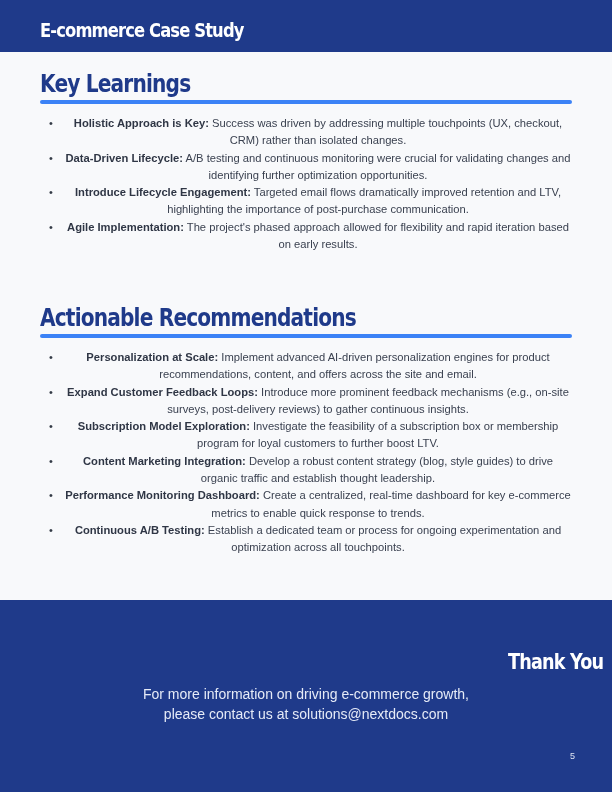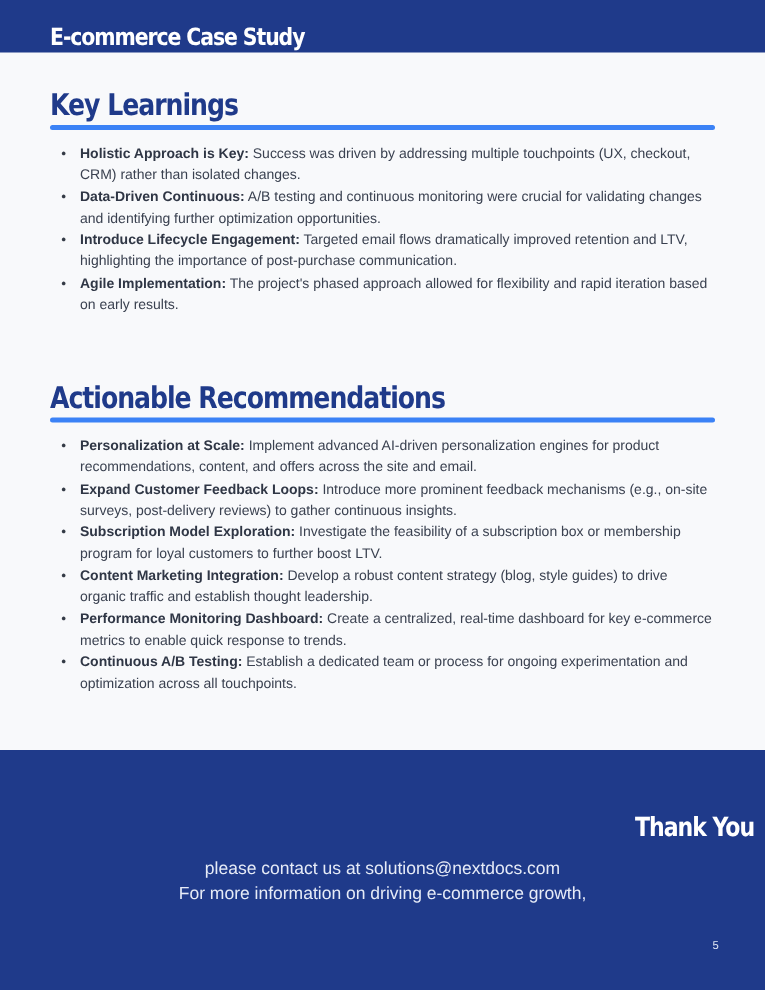--- a/index.html
+++ b/index.html
@@ -1,22 +1,22 @@
 <!DOCTYPE html>
 <html><head>
   <meta charset="utf-8">
   <style>
     * { box-sizing: border-box; margin: 0; padding: 0; }
     html, body { width: 612px; height: 792px; overflow: hidden; }
     body { background: #f8f9fb; font-family: "Liberation Sans", sans-serif; color: #333a45; position: relative; }
-    .header { position: absolute; left: 0; top: 0; width: 612px; height: 42px; background: #1f3a8a; }
+    .header { position: absolute; left: 0; top: 0; width: 612px; height: 52px; background: #1f3a8a; }
     .header-title { position: absolute; left: 40px; top: 19px; color: #ffffff; font-family: "DejaVu Sans", sans-serif; font-weight: bold; font-size: 19px; letter-spacing: -1px; transform: scaleX(0.86); transform-origin: left center; }
     .section-title { position: absolute; left: 40px; color: #1f3a8a; font-family: "DejaVu Sans", sans-serif; font-weight: bold; font-size: 24px; letter-spacing: -1px; transform: scaleX(0.84); transform-origin: left center; white-space: nowrap; }
     .rule { position: absolute; left: 40px; width: 532px; height: 4px; background: #3b82f6; border-radius: 2px; }
-    ul.list { position: absolute; left: 48px; width: 524px; list-style: none; }
+    ul.list { position: absolute; left: 48px; width: 524px; list-style: none; text-align: center; }
     ul.list li { position: relative; padding-left: 16px; font-size: 11.2px; line-height: 17.3px; color: #3a4150; }
     ul.list li::before { content: "•"; position: absolute; left: 1px; top: 0; color: #333a45; font-size: 11px; }
     ul.list li b { font-weight: bold; color: #2f3645; }
     .footer { position: absolute; left: 0; top: 600px; width: 612px; height: 192px; background: #1f3a8a; }
     .thanks { position: absolute; left: 0; top: 50px; width: 612px; text-align: right; color: #ffffff; font-family: "DejaVu Sans", sans-serif; font-weight: bold; font-size: 21px; letter-spacing: -1px; }
     .thanks span { display: inline-block; transform: scaleX(0.84); }
     .contact { position: absolute; left: 0; top: 84px; width: 612px; text-align: center; color: #e6ebf7; font-size: 14px; line-height: 20px; }
     .page-num { position: absolute; left: 570px; top: 151px; color: #dfe5f3; font-size: 9px; }
   </style>
 </head>
@@ -24,37 +24,37 @@
 
 <div class="header">
   <div class="header-title">E-commerce Case Study</div>
 </div>
 
 <div class="section-title" style="top:70px;">Key Learnings</div>
 <div class="rule" style="top:100px;"></div>
 
 <ul class="list" style="top:115px;">
   <li><b>Holistic Approach is Key:</b><span> Success was driven by addressing multiple touchpoints (UX, checkout, CRM) rather than isolated changes.</span></li>
-  <li><b>Data-Driven Continuous:</b><span> A/B testing and continuous monitoring were crucial for validating changes and identifying further optimization opportunities.</span></li>
+  <li><b>Data-Driven Lifecycle:</b><span> A/B testing and continuous monitoring were crucial for validating changes and identifying further optimization opportunities.</span></li>
   <li><b>Introduce Lifecycle Engagement:</b><span> Targeted email flows dramatically improved retention and LTV, highlighting the importance of post-purchase communication.</span></li>
   <li><b>Agile Implementation:</b><span> The project's phased approach allowed for flexibility and rapid iteration based on early results.</span></li>
 </ul>
 
 <div class="section-title" style="top:304px;">Actionable Recommendations</div>
 <div class="rule" style="top:334px;"></div>
 
 <ul class="list" style="top:349px;">
   <li><b>Personalization at Scale:</b><span> Implement advanced AI-driven personalization engines for product recommendations, content, and offers across the site and email.</span></li>
   <li><b>Expand Customer Feedback Loops:</b><span> Introduce more prominent feedback mechanisms (e.g., on-site surveys, post-delivery reviews) to gather continuous insights.</span></li>
   <li><b>Subscription Model Exploration:</b><span> Investigate the feasibility of a subscription box or membership program for loyal customers to further boost LTV.</span></li>
   <li><b>Content Marketing Integration:</b><span> Develop a robust content strategy (blog, style guides) to drive organic traffic and establish thought leadership.</span></li>
   <li><b>Performance Monitoring Dashboard:</b><span> Create a centralized, real-time dashboard for key e-commerce metrics to enable quick response to trends.</span></li>
   <li><b>Continuous A/B Testing:</b><span> Establish a dedicated team or process for ongoing experimentation and optimization across all touchpoints.</span></li>
 </ul>
 
 <div class="footer">
   <div class="thanks"><span>Thank You</span></div>
   <div class="contact">
+    <div>For more information on driving e-commerce growth,</div>
     <div>please contact us at solutions@nextdocs.com</div>
-    <div>For more information on driving e-commerce growth,</div>
   </div>
   <div class="page-num">5</div>
 </div>
 
 </body></html>

